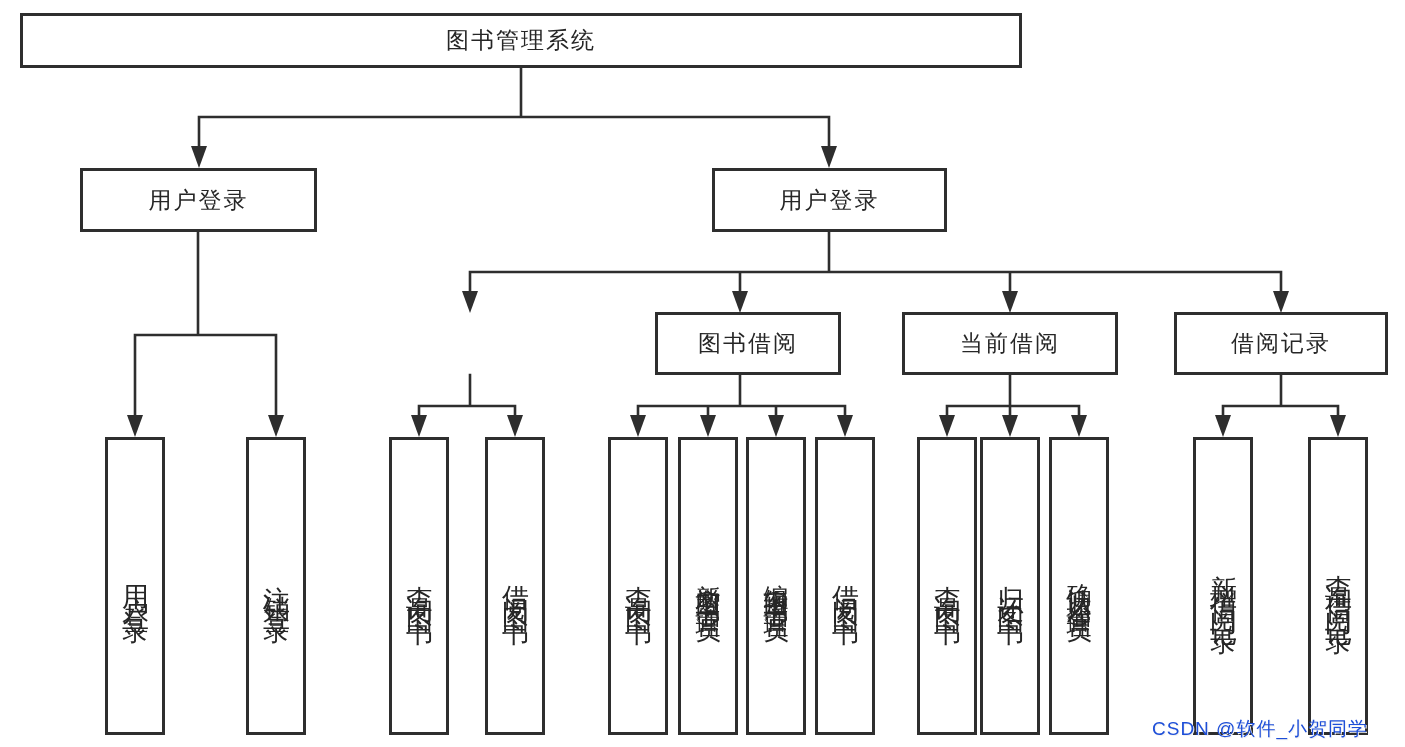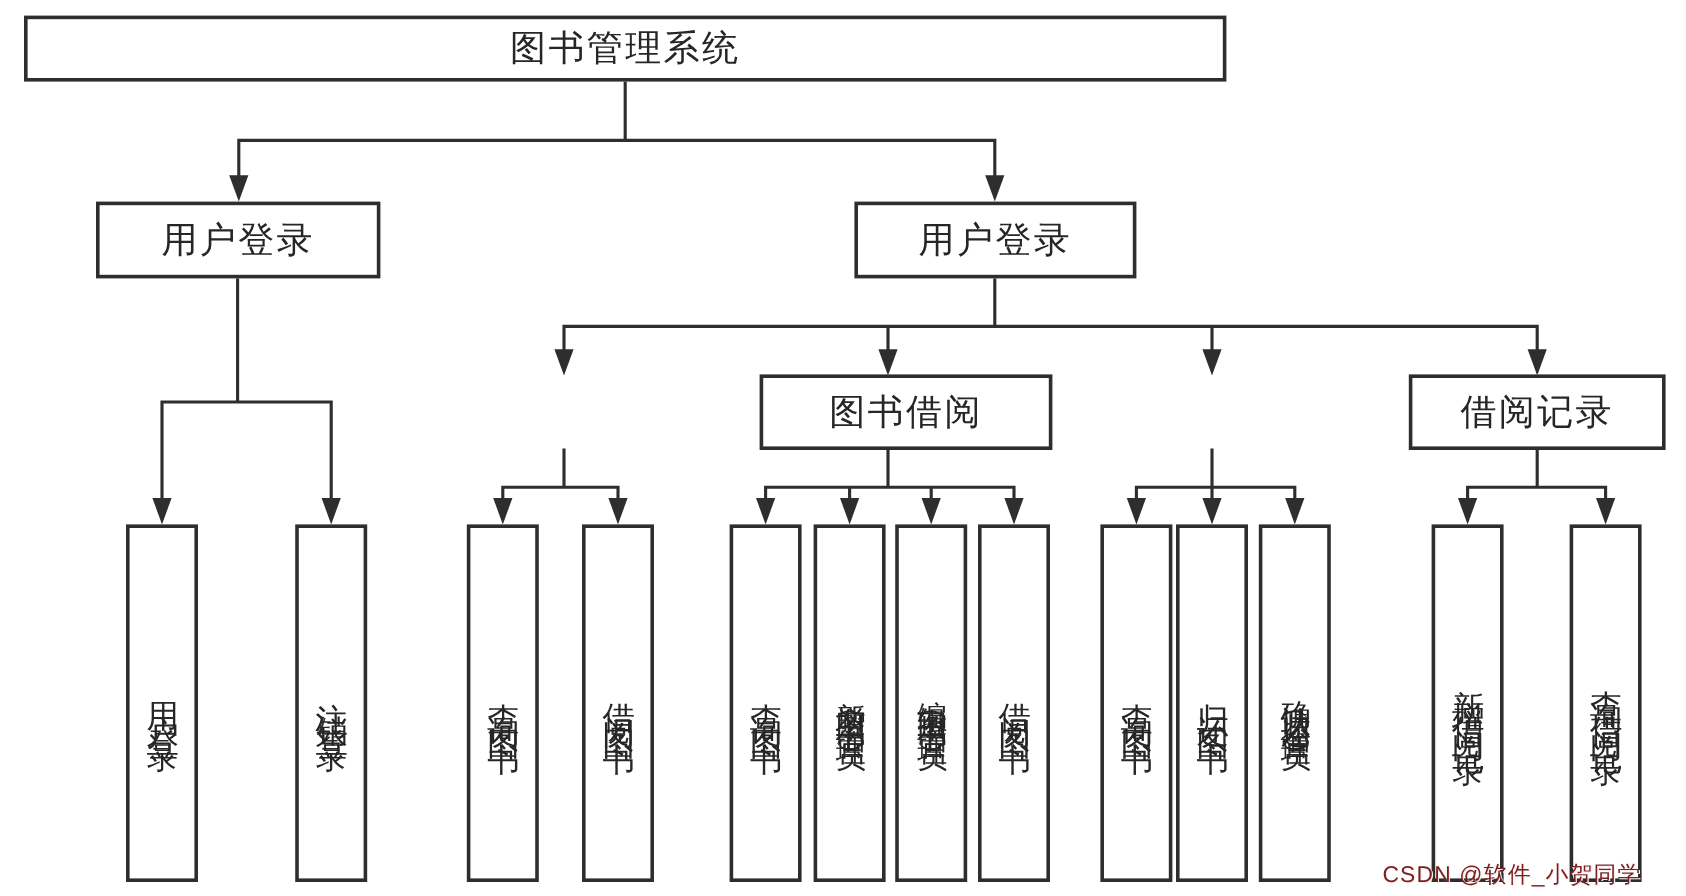--- a/index.html
+++ b/index.html
@@ -6,29 +6,29 @@
   .canvas {
     position:relative; width:1405px; height:747px; background:#ffffff;
     font-family:"Liberation Sans", sans-serif; overflow:hidden;
   }
   .wires { position:absolute; left:0; top:0; width:1405px; height:747px; }
   .box {
     position:absolute; box-sizing:border-box; background:#ffffff;
     border:3px solid #2e2e2e; display:flex; align-items:center; justify-content:center;
     color:#262626;
   }
-  .h span { font-size:30px; letter-spacing:2px; white-space:nowrap; }
+  .h span { font-size:23px; letter-spacing:2px; white-space:nowrap; }
   .v span {
     writing-mode:vertical-rl; text-orientation:mixed;
     font-size:27px; letter-spacing:11px; line-height:1.15; white-space:nowrap;
   }
   .v span.tight { font-size:25px; letter-spacing:5px; }
   .watermark {
     position:absolute; left:1152px; top:716px; font-size:19px;
-    color:#7f1d1d; letter-spacing:1px; white-space:nowrap;
+    color:#1d4ed8; letter-spacing:1px; white-space:nowrap;
     text-shadow:1px 1px 0 #f2f2f2;
   }
 </style>
 </head>
 <body>
 
 <div class="canvas">
 
   <svg class="wires" width="1405" height="747" viewBox="0 0 1405 747">
     <g stroke="#2e2e2e" stroke-width="2.6" fill="none" stroke-linecap="square">
@@ -67,22 +67,25 @@
     <span>图书管理系统</span>
   </div>
 
   <div class="box h" style="left:80px;top:168px;width:237px;height:64px">
     <span>用户登录</span>
   </div>
   <div class="box h" style="left:712px;top:168px;width:235px;height:64px">
     <span>用户登录</span>
   </div>
 
-  <div class="box h" style="left:633px;top:312px;width:244px;height:63px">
+  <div class="box h" style="left:655px;top:312px;width:186px;height:63px">
     <span>图书借阅</span>
+  </div>
+  <div class="box h" style="left:902px;top:312px;width:216px;height:63px">
+    <span>当前借阅</span>
   </div>
   <div class="box h" style="left:1174px;top:312px;width:214px;height:63px">
     <span>借阅记录</span>
   </div>
 
   <div class="box v" style="left:105px;top:437px;width:60px;height:298px">
     <span>用户登录</span>
   </div>
   <div class="box v" style="left:246px;top:437px;width:60px;height:298px">
     <span>注销登录</span>

